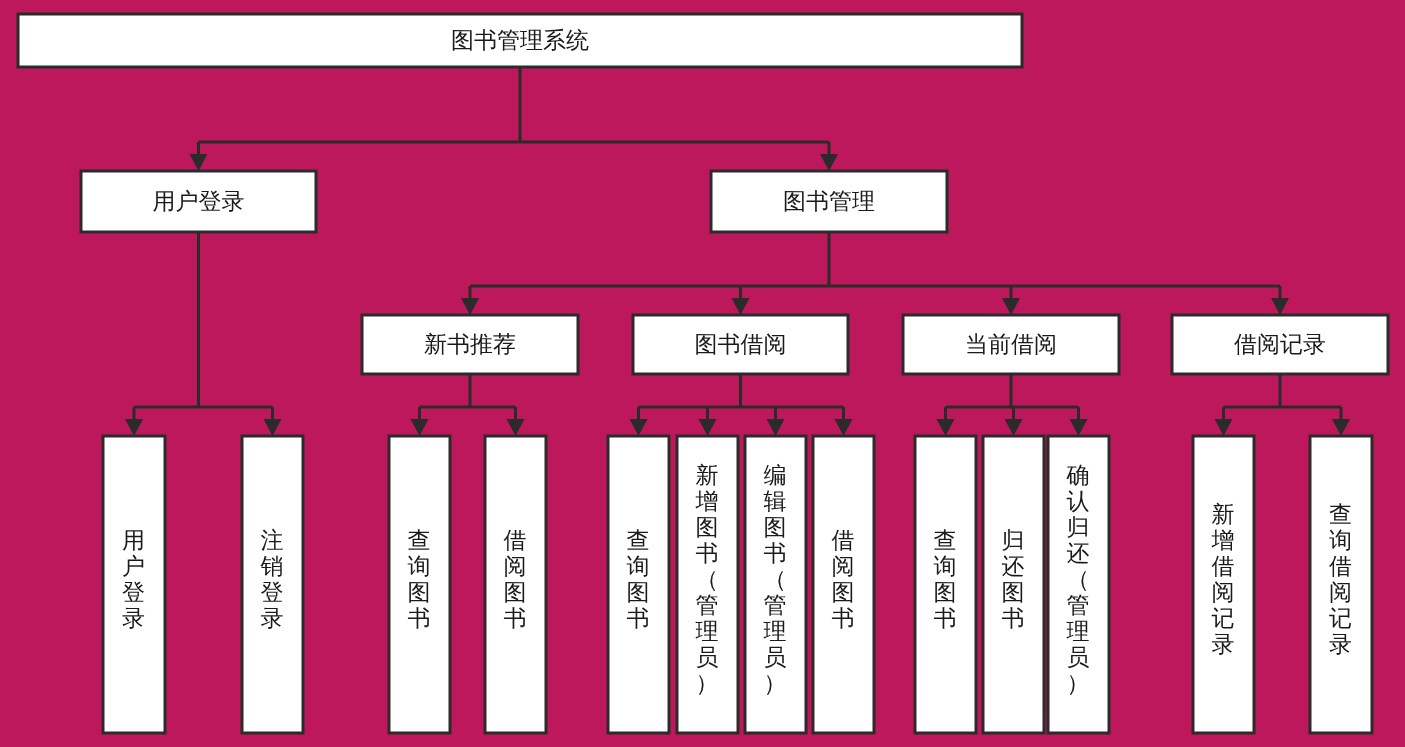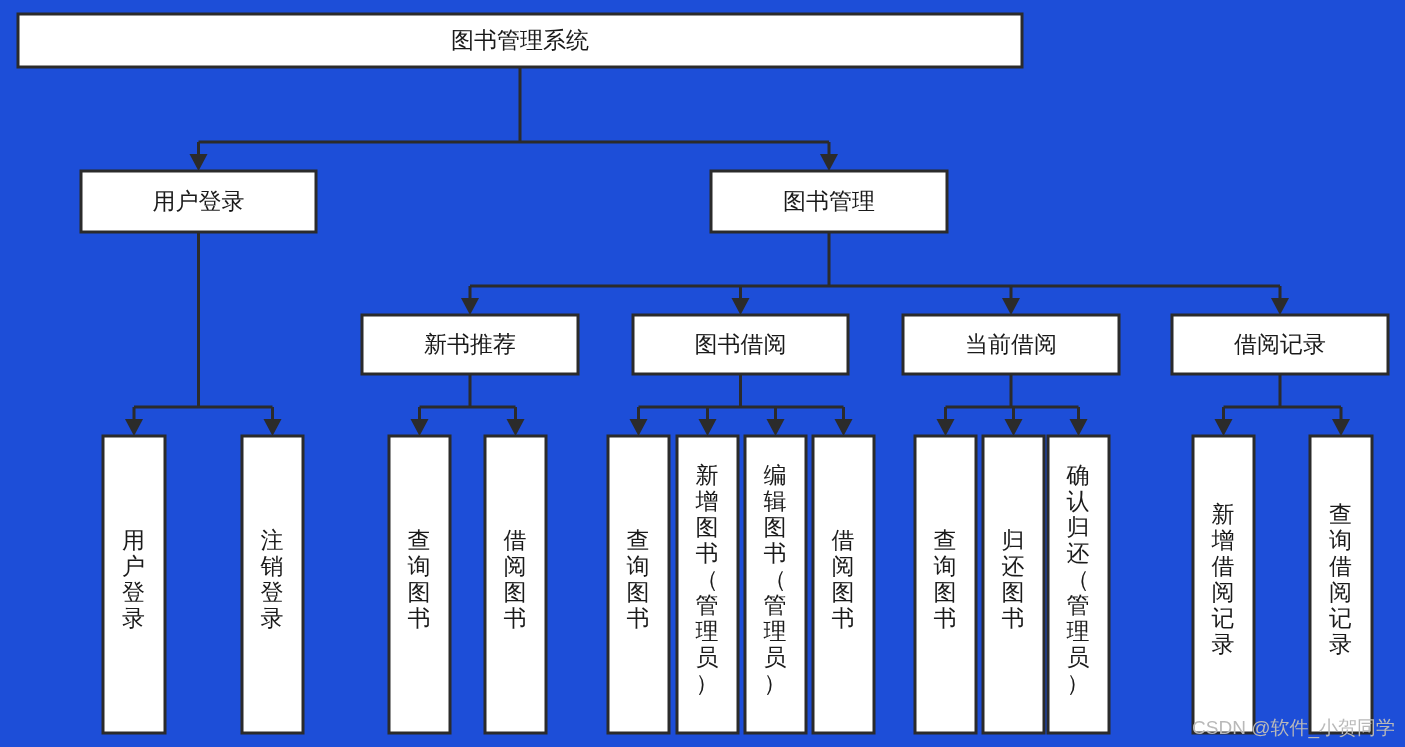--- a/index.html
+++ b/index.html
@@ -10,21 +10,21 @@
   body {
     width: 1405px;
     height: 747px;
     font-family: "Liberation Sans", "DejaVu Sans", sans-serif;
     overflow: hidden;
   }
   #diagram-root {
     position: relative;
     width: 1405px;
     height: 747px;
-    background: #1d4ed8;
+    background: #be185d;
   }
   svg.diagram-canvas {
     position: absolute;
     left: 0;
     top: 0;
     width: 1405px;
     height: 747px;
   }
   .node-box {
     fill: #ffffff;
@@ -199,14 +199,13 @@
         <g>
           <rect x="1193" y="436" width="61" height="297" class="node-box"></rect>
           <text class="node-label-v" text-anchor="middle"><tspan x="1223.5" y="521.5">新</tspan><tspan x="1223.5" y="547.5">增</tspan><tspan x="1223.5" y="573.5">借</tspan><tspan x="1223.5" y="599.5">阅</tspan><tspan x="1223.5" y="625.5">记</tspan><tspan x="1223.5" y="651.5">录</tspan></text>
         </g>
         <g>
           <rect x="1310" y="436" width="62" height="297" class="node-box"></rect>
           <text class="node-label-v" text-anchor="middle"><tspan x="1341" y="521.5">查</tspan><tspan x="1341" y="547.5">询</tspan><tspan x="1341" y="573.5">借</tspan><tspan x="1341" y="599.5">阅</tspan><tspan x="1341" y="625.5">记</tspan><tspan x="1341" y="651.5">录</tspan></text>
         </g>
       </g>
   </svg>
-  <div class="watermark">CSDN @软件_小贺同学</div>
 </div>
 
 </body></html>

